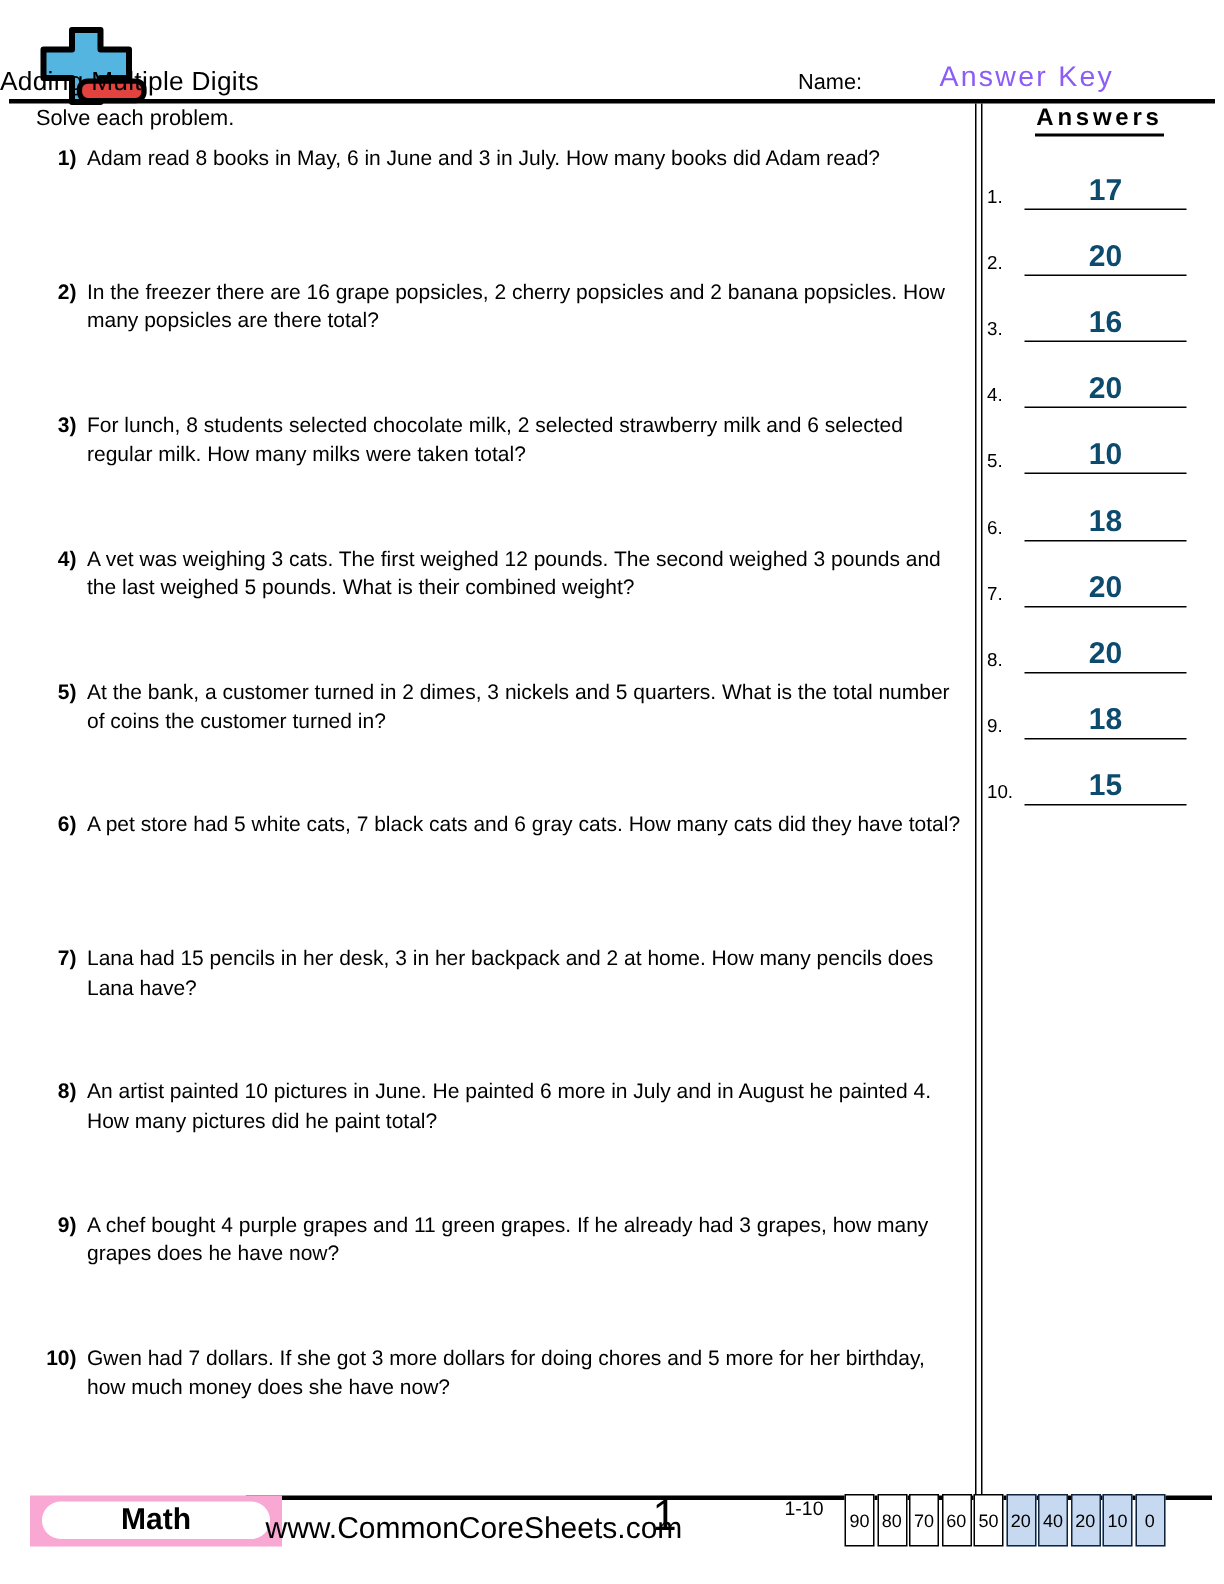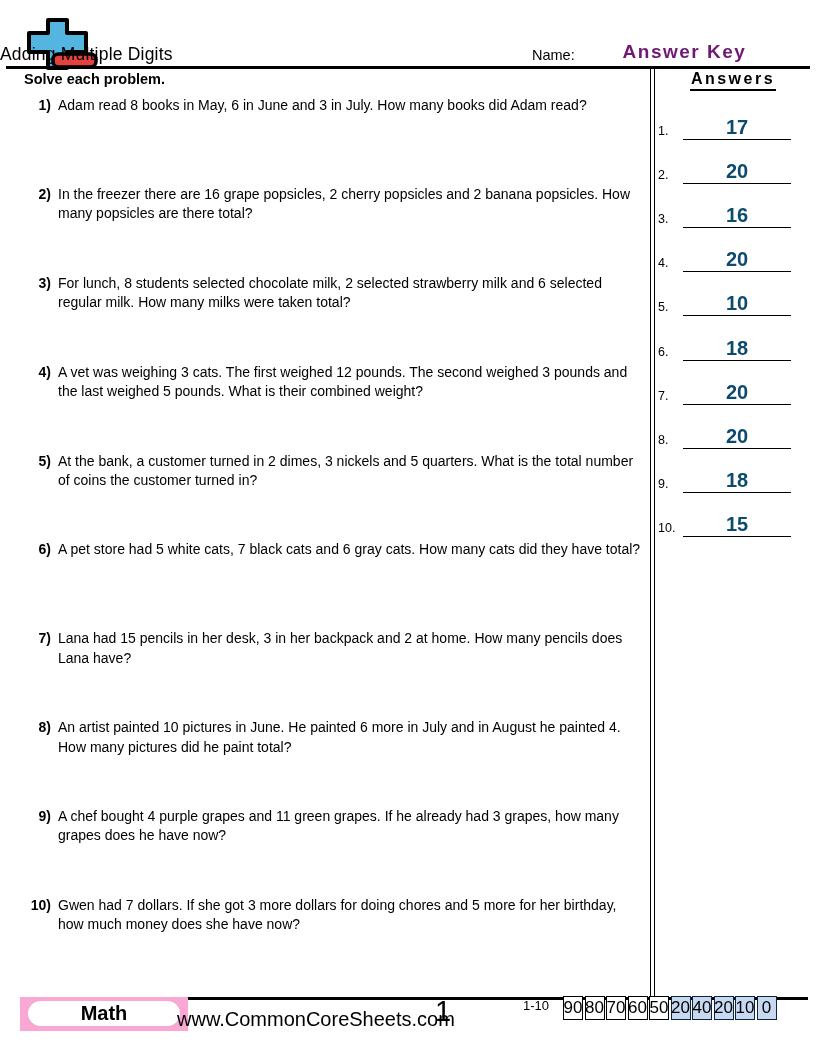--- a/index.html
+++ b/index.html
@@ -16,25 +16,25 @@
 
   
   .icon-wrap { position: absolute; left: 26px; top: 18px; width: 72px; height: 52px; }
   .doc-title {
     position: absolute; left: 0; top: 44px; width: 650px;
     text-align: left; font-size: 17.5px; letter-spacing: 0.2px;
   }
   .name-label { position: absolute; left: 532px; top: 47px; font-size: 14.5px; }
   .answer-key {
     position: absolute; left: 612px; top: 41px; width: 145px; text-align: center;
-    font-size: 19px; font-weight: 700; letter-spacing: 1.5px; color: #701a75;
+    font-size: 19px; font-weight: 400; letter-spacing: 1.5px; color: #8b5cf6;
   }
   .header-rule { position: absolute; left: 6px; right: 6px; top: 66px; height: 3px; background: #000; }
 
-  .instructions { position: absolute; left: 24px; top: 71px; font-size: 14.5px; font-weight: 700; }
+  .instructions { position: absolute; left: 24px; top: 71px; font-size: 14.5px; font-weight: 400; }
 
   
   .divider-double {
     position: absolute; left: 650px; top: 69px; width: 4.5px; height: 928px;
     border-left: 1.7px solid #000; border-right: 1.7px solid #000;
   }
 
   
   .answers-header {
     position: absolute; left: 658px; top: 70px; width: 150px; text-align: center;
@@ -70,22 +70,22 @@
     position: absolute; left: 8px; right: 8px; top: 4px; bottom: 5px;
     background: #fff; border-radius: 13px;
     display: flex; align-items: center; justify-content: center;
     font-size: 20px; font-weight: 700;
   }
   .website { position: absolute; left: 177px; top: 1008px; font-size: 20px; }
   .page-num { position: absolute; left: 398px; top: 995px; width: 90px; text-align: center; font-size: 29px; }
   .range-label { position: absolute; left: 523px; top: 998px; font-size: 13px; }
   .score-table { position: absolute; left: 563px; top: 996px; display: flex; gap: 1.5px; }
   .score-cell {
-    width: 20px; height: 24px; border: 1.6px solid #000; background: #fff;
-    display: flex; align-items: center; justify-content: center; font-size: 17px;
+    width: 20px; height: 35px; border: 1.6px solid #000; background: #fff;
+    display: flex; align-items: center; justify-content: center; font-size: 12px;
   }
   .score-cell.blue { background: #c6d9f1; border-color: #10243e; }
 </style>
 </head>
 <body>
 
 <div class="page">
 
   <div class="icon-wrap">
     <svg width="72" height="52" viewBox="0 0 72 52">

